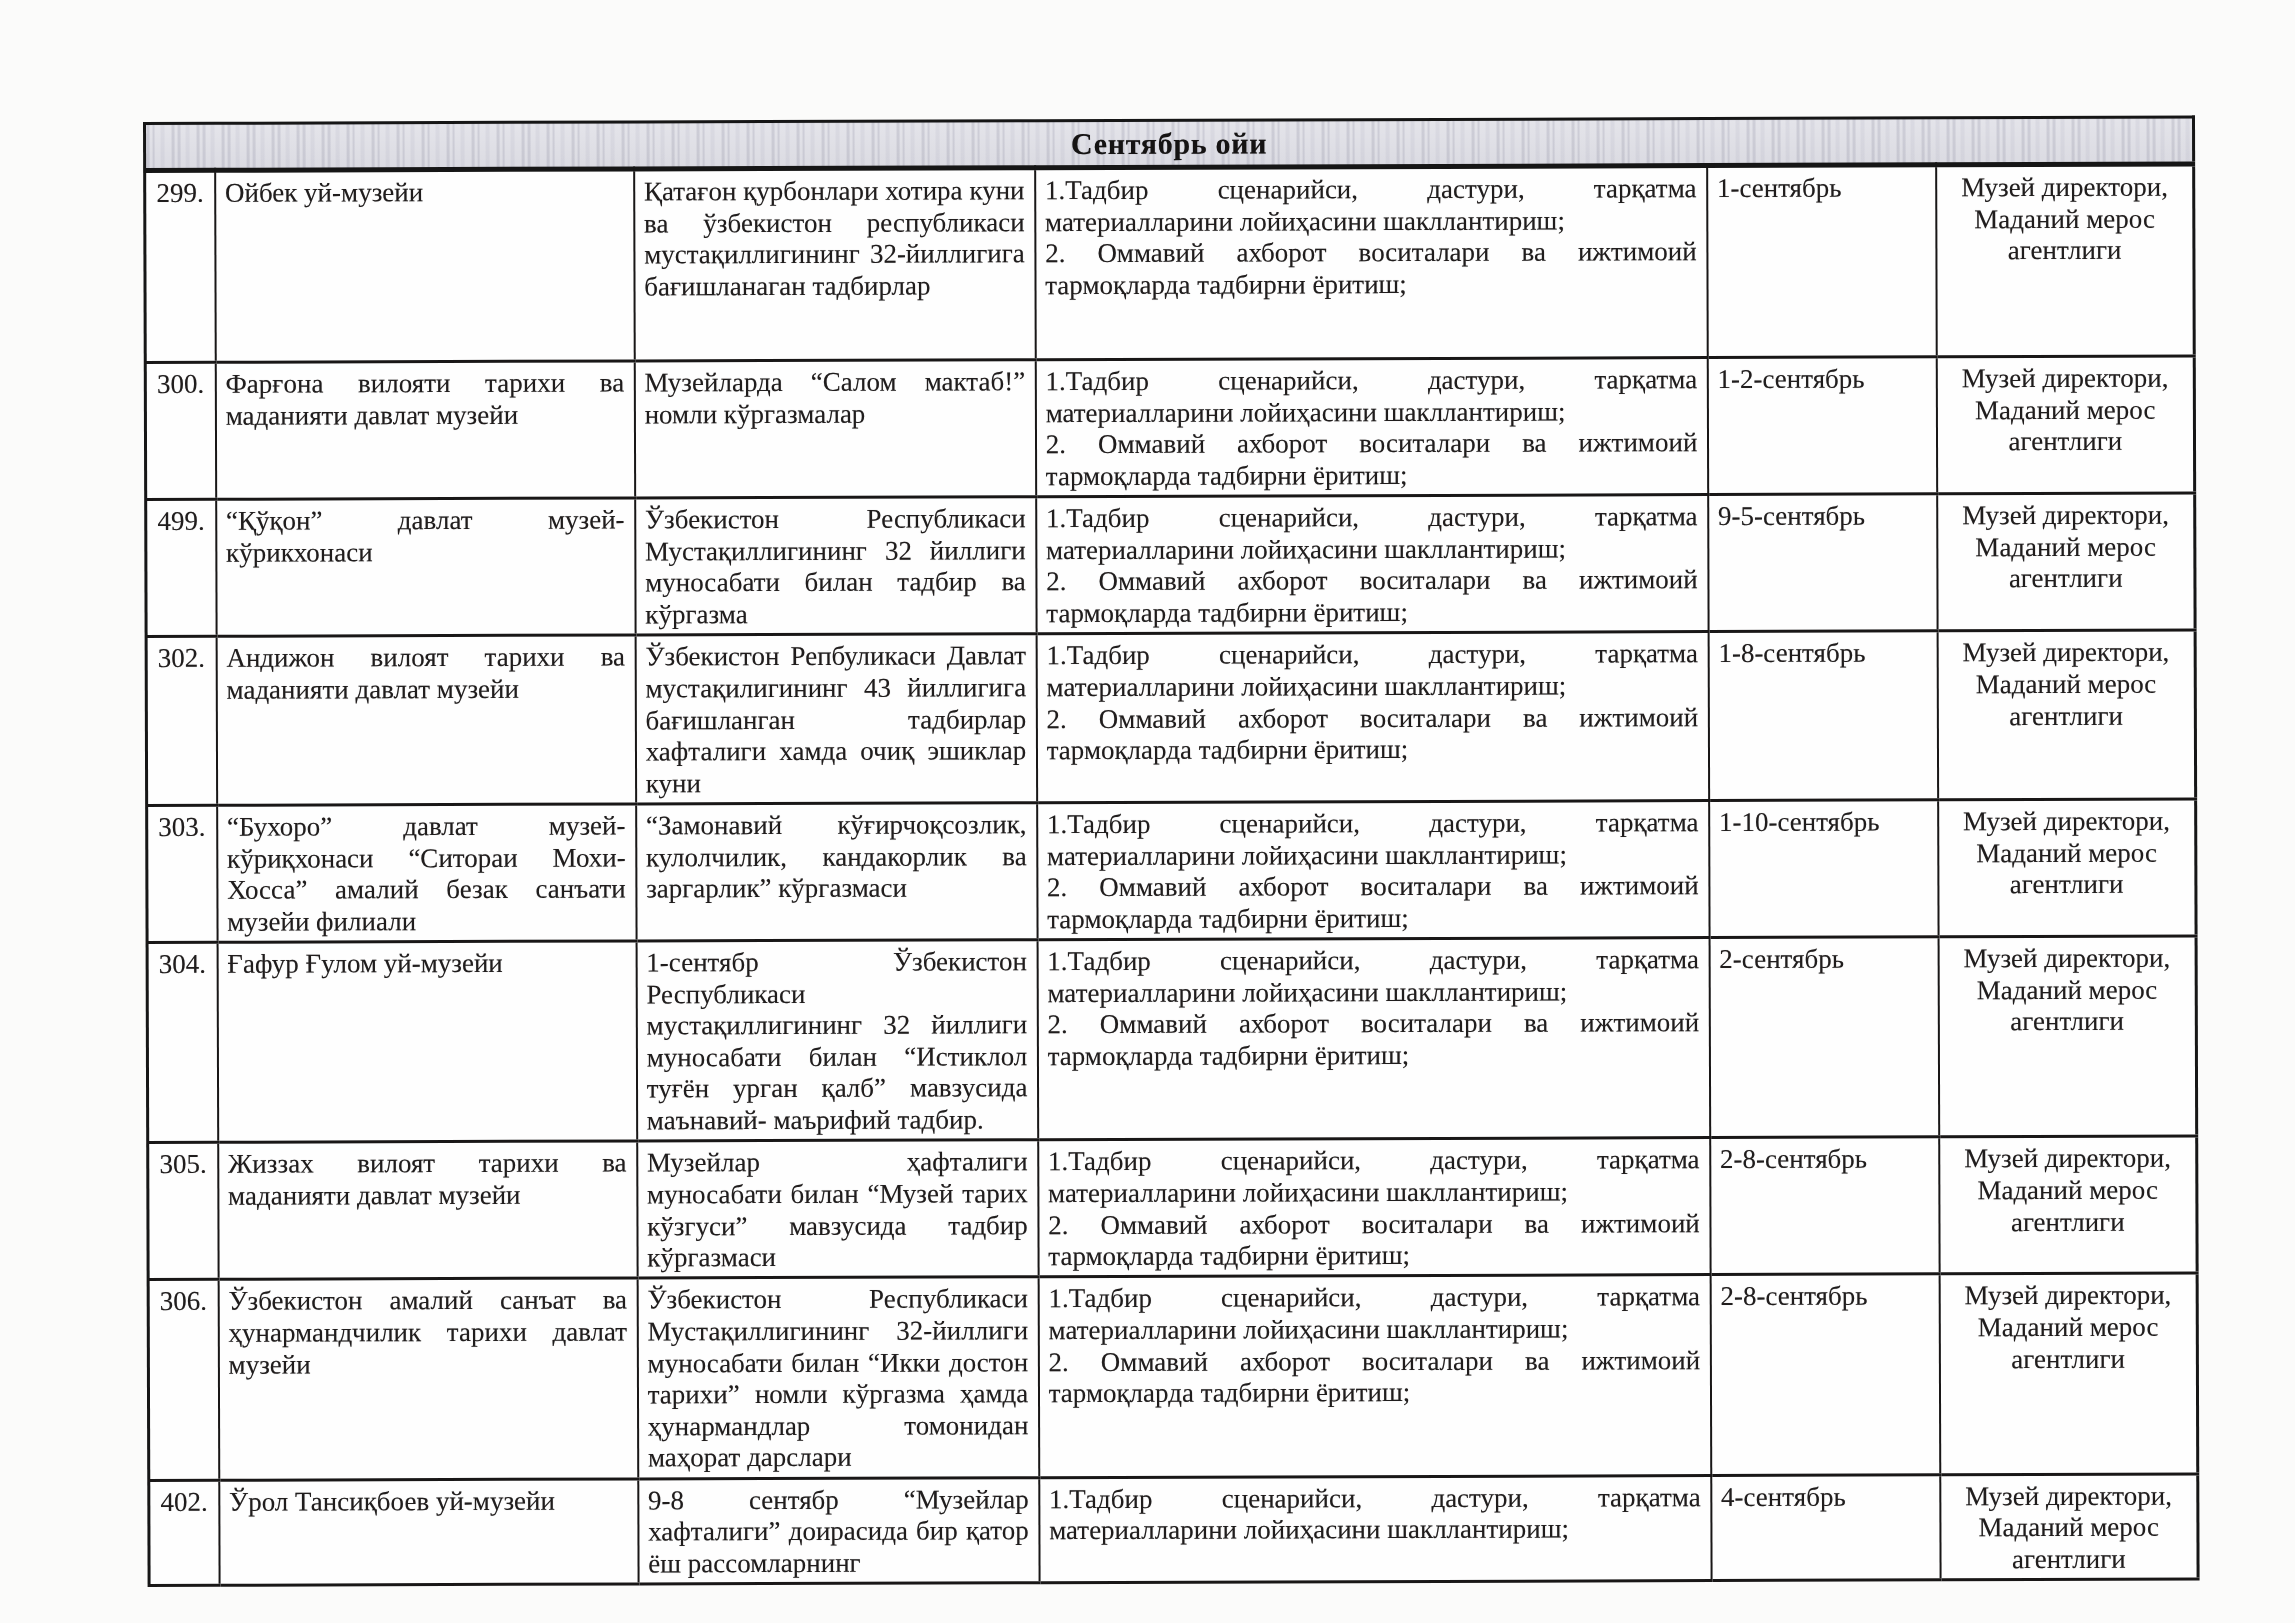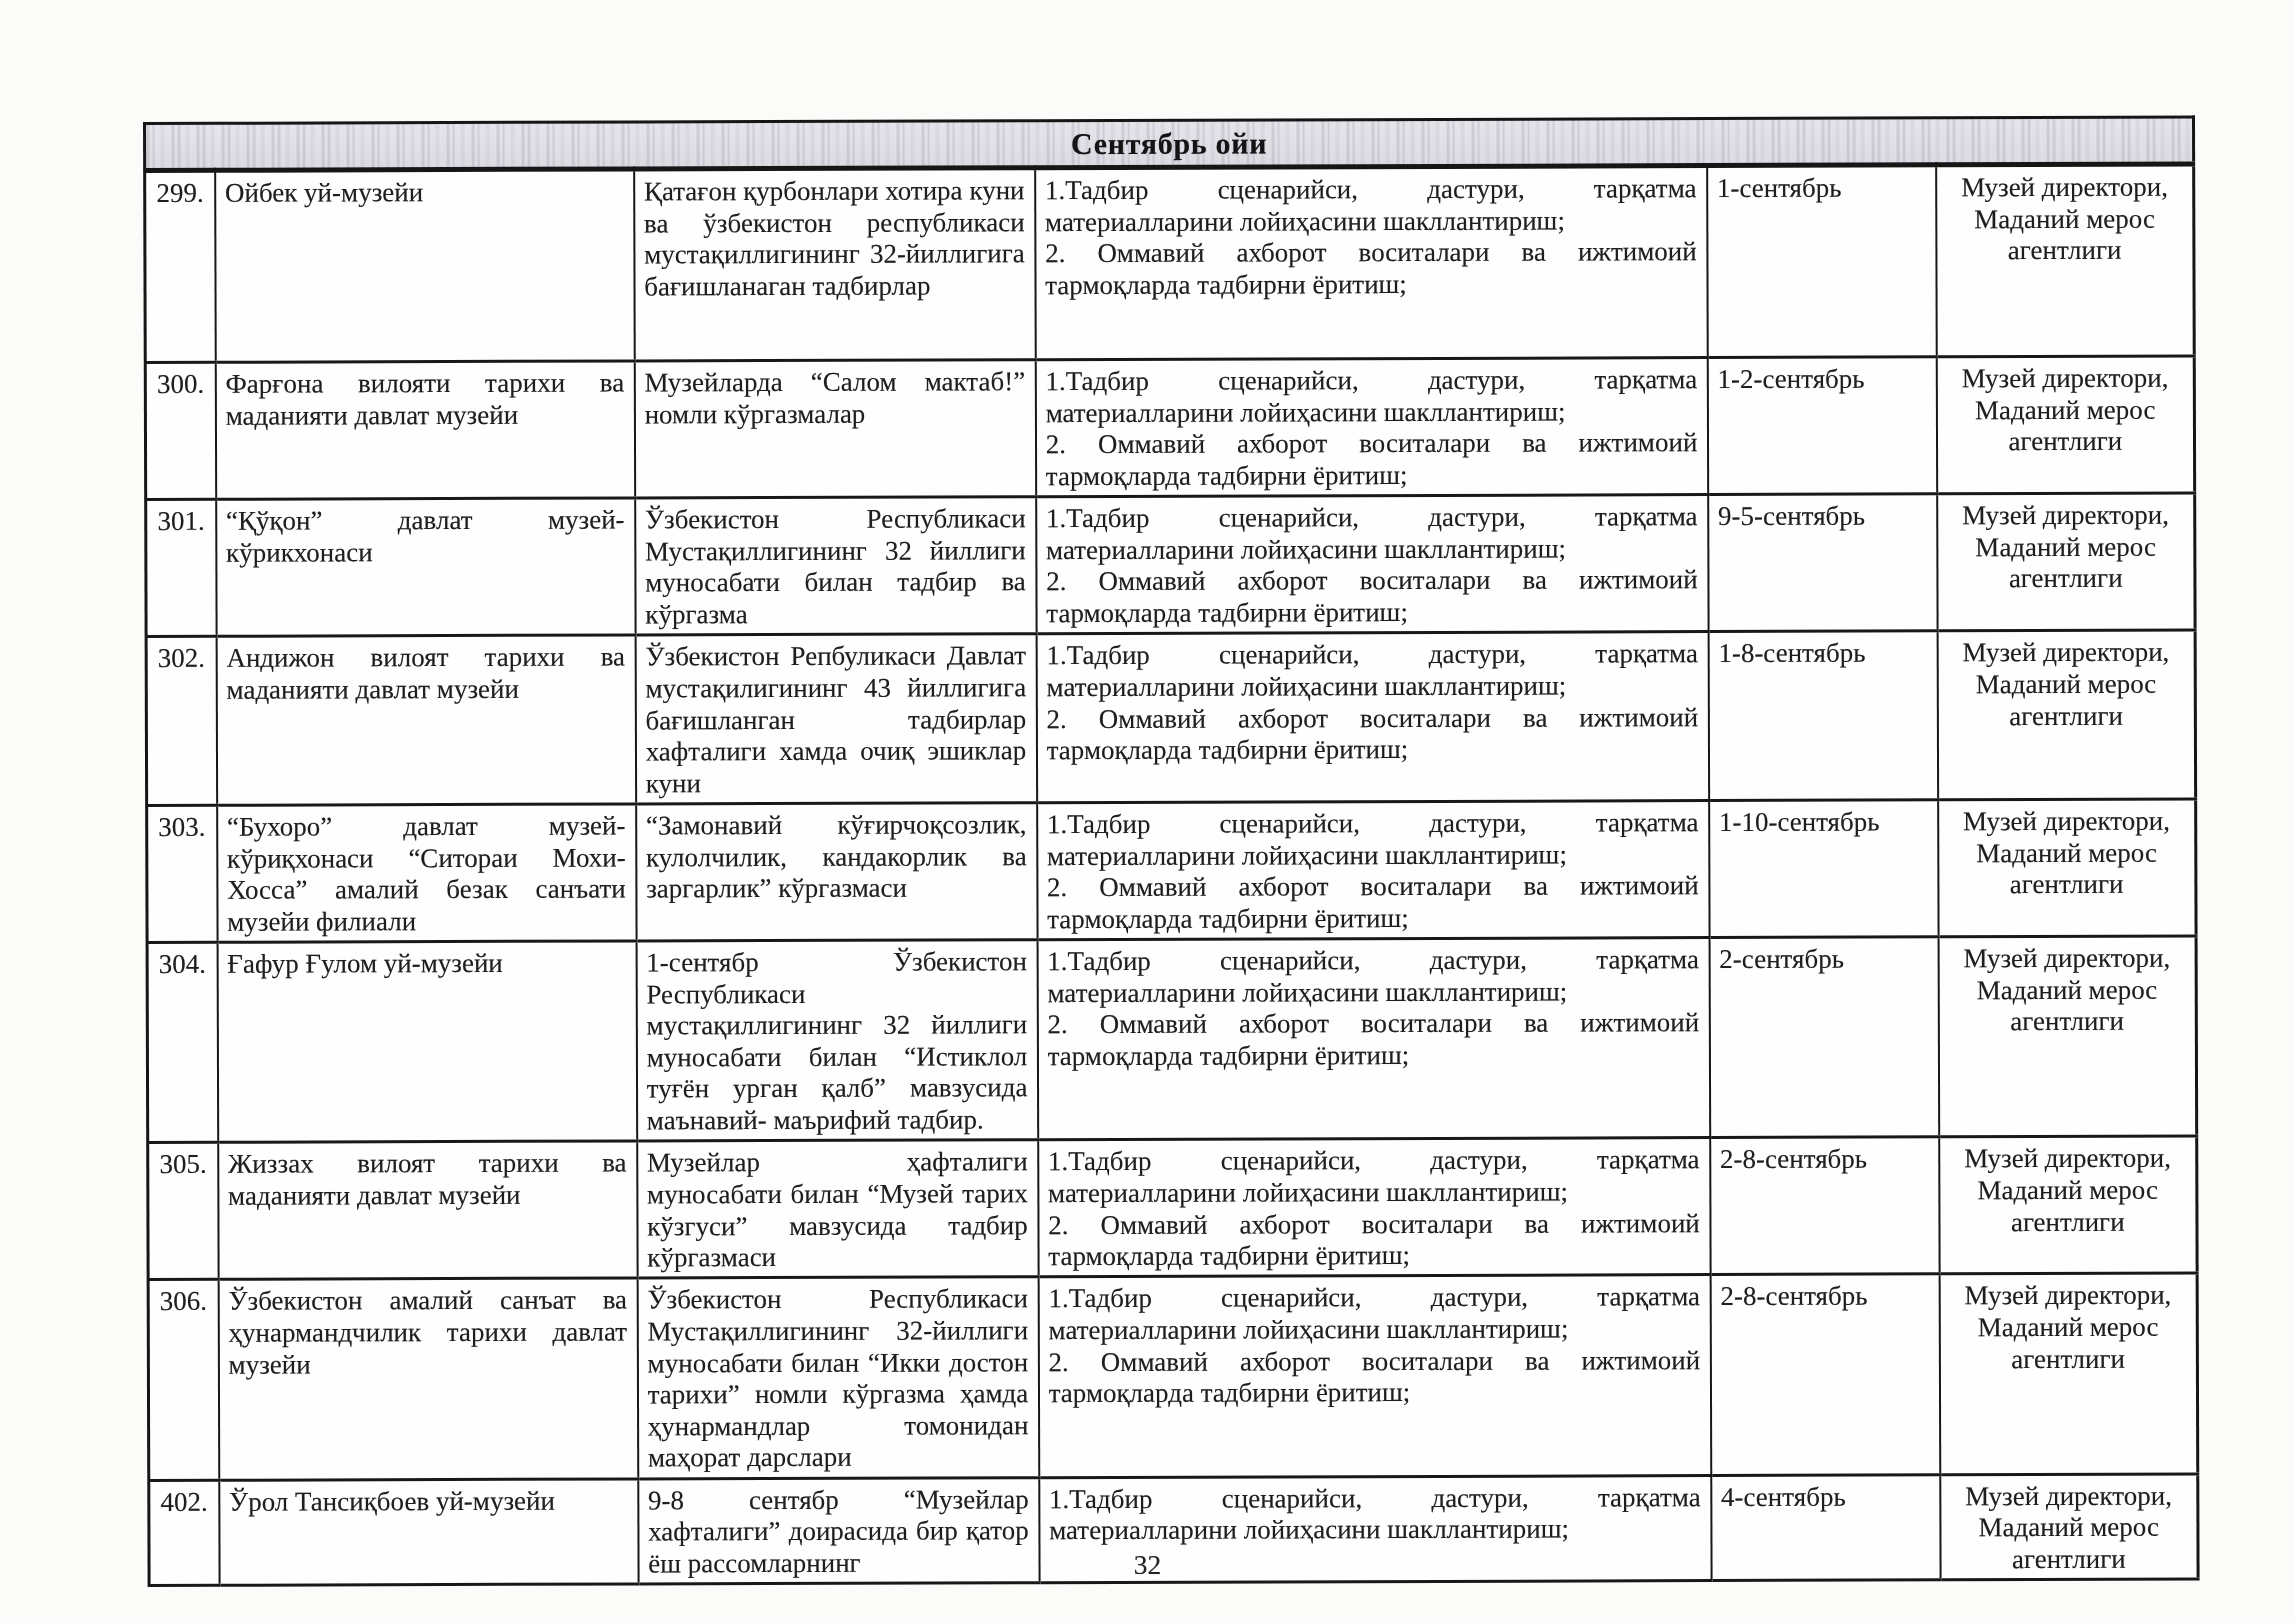--- a/index.html
+++ b/index.html
@@ -108,21 +108,21 @@
           <td class="museum">Фарғона вилояти тарихи ва маданияти давлат музейи</td>
           <td class="event">Музейларда “Салом мактаб!” номли кўргазмалар</td>
           <td class="tasks">
             <div>1.Тадбир сценарийси, дастури, тарқатма материалларини лойиҳасини шакллантириш;</div>
             <div>2. Оммавий ахборот воситалари ва ижтимоий тармоқларда тадбирни ёритиш;</div>
           </td>
           <td class="date">1-2-сентябрь</td>
           <td class="resp">Музей директори, Маданий мерос агентлиги</td>
         </tr>
         <tr style="height:126px">
-          <td class="num">301.</td>
+          <td class="num">499.</td>
           <td class="museum">“Қўқон” давлат музей-кўрикхонаси</td>
           <td class="event">Ўзбекистон Республикаси Мустақиллигининг 32 йиллиги муносабати билан тадбир ва кўргазма</td>
           <td class="tasks">
             <div>1.Тадбир сценарийси, дастури, тарқатма материалларини лойиҳасини шакллантириш;</div>
             <div>2. Оммавий ахборот воситалари ва ижтимоий тармоқларда тадбирни ёритиш;</div>
           </td>
           <td class="date">9-5-сентябрь</td>
           <td class="resp">Музей директори, Маданий мерос агентлиги</td>
         </tr>
         <tr style="height:159px">
@@ -188,15 +188,14 @@
             <div>1.Тадбир сценарийси, дастури, тарқатма материалларини лойиҳасини шакллантириш;</div>
             <div></div>
           </td>
           <td class="date">4-сентябрь</td>
           <td class="resp">Музей директори, Маданий мерос агентлиги</td>
         </tr>
       </tbody>
     </table>
   </div>
 
-  <div class="pageno">32</div>
 </div>
 
 
 </body></html>

